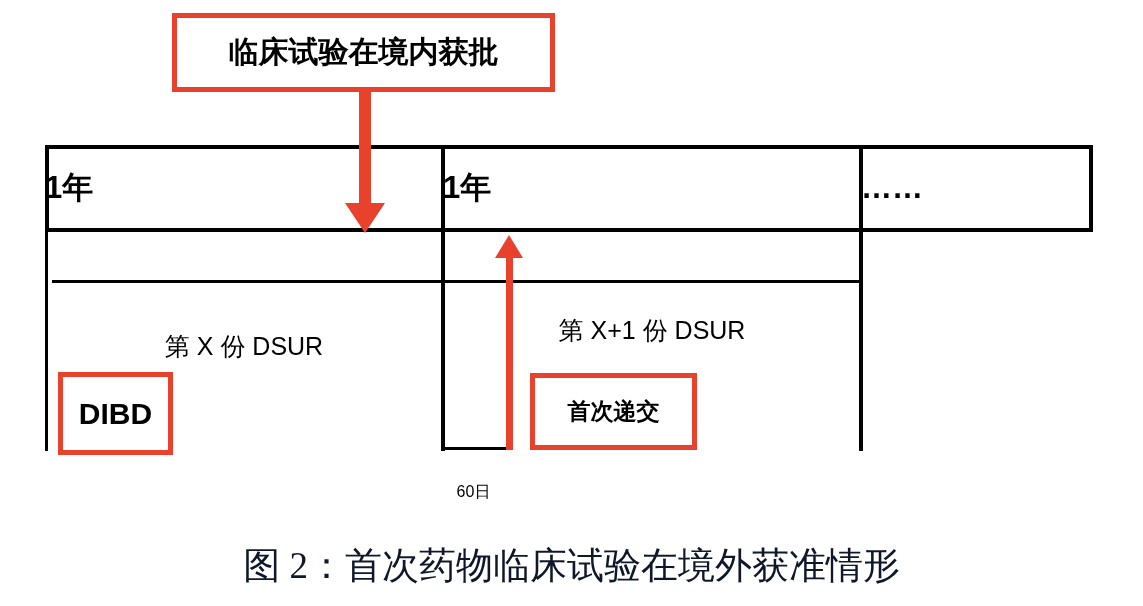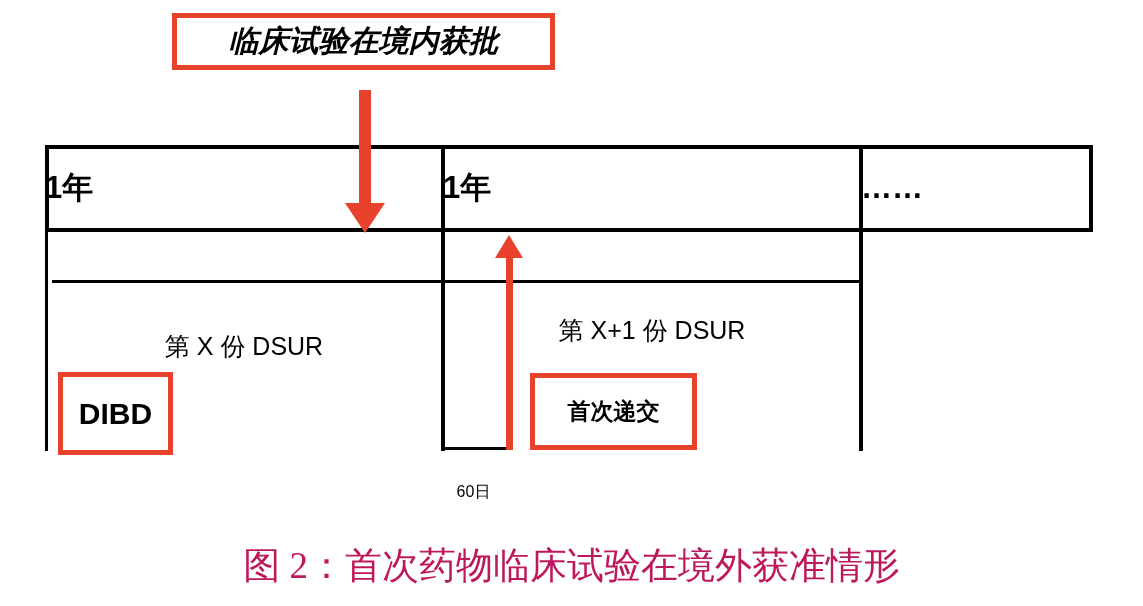--- a/index.html
+++ b/index.html
@@ -18,21 +18,21 @@
   .abs{position:absolute;box-sizing:border-box;}
 
   
   .red-box{
     border:5px solid var(--red);
     background:#fff;
     display:flex;align-items:center;justify-content:center;
     font-weight:700;
     z-index:4;
   }
-  .annotation-top{left:172px;top:13px;width:383px;height:57px;font-size:30px;font-style:italic;}
+  .annotation-top{left:172px;top:13px;width:383px;height:79px;font-size:30px;}
   .dibd-box{left:58px;top:372px;width:115px;height:83px;font-size:30px;}
   .submission-box{left:530px;top:373px;width:167px;height:77px;font-size:23px;}
 
   
   .row-box{
     left:45px;top:145px;width:1048px;height:87px;
     border:4px solid var(--black);
     background:#fff;
     z-index:1;
   }
@@ -87,21 +87,21 @@
     left:426px;top:476px;width:95px;height:32px;line-height:32px;
     text-align:center;font-size:16px;font-weight:400;
     z-index:2;
   }
 
   
   .caption{
     left:0;top:541px;width:1143px;height:50px;line-height:50px;
     text-align:center;
     font-family:"Liberation Serif","DejaVu Serif",serif;
-    font-size:37px;color:#be185d;
+    font-size:37px;color:#0f172a;
     z-index:2;
   }
 </style>
 </head>
 <body>
 
 <div class="stage">
 
   <div class="abs red-box annotation-top">
     <span>临床试验在境内获批</span>

